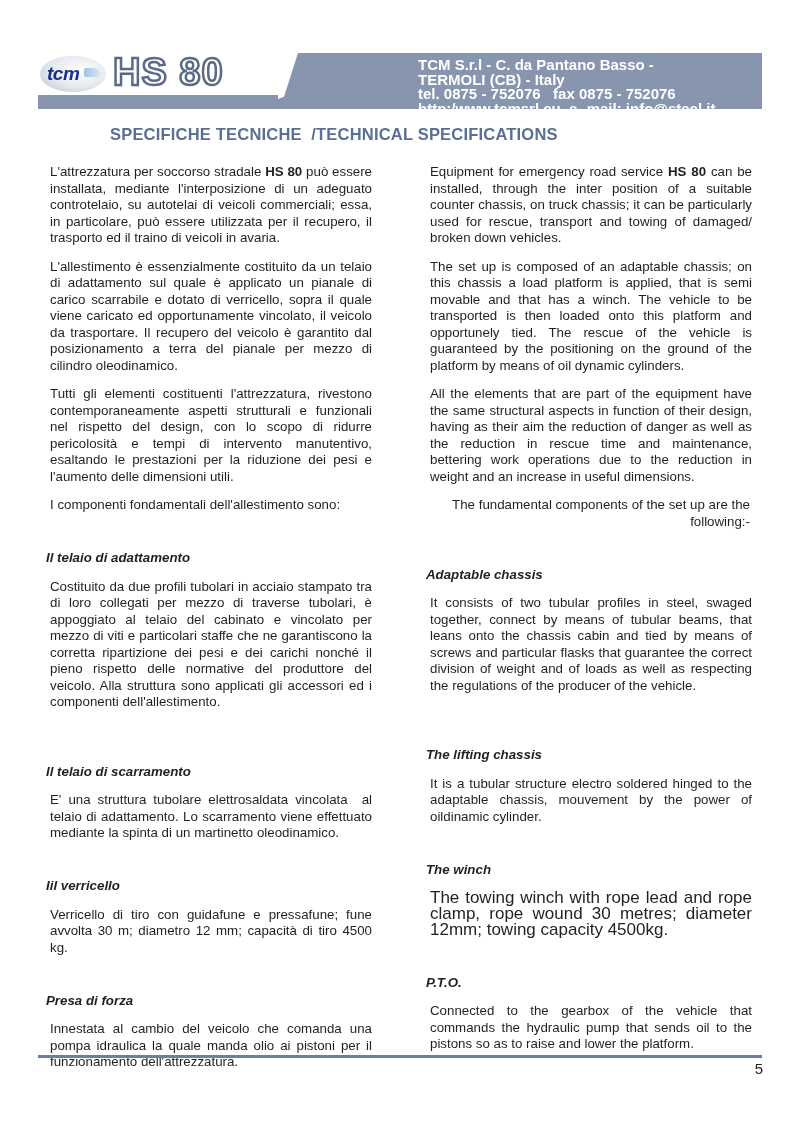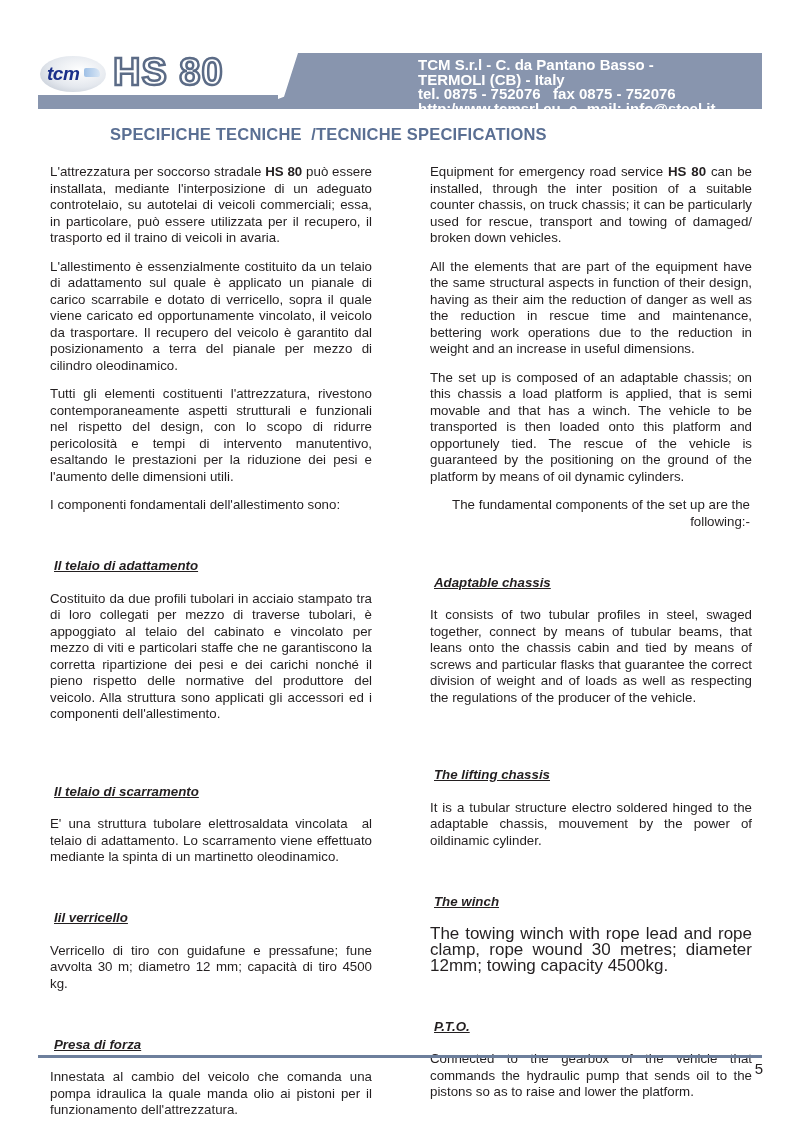--- a/index.html
+++ b/index.html
@@ -10,21 +10,21 @@
   .logo-tcm-mark { position:absolute; left:84px; top:68px; width:16px; height:9px; background:linear-gradient(90deg,#9fc0e6,#d8e6f5); border-radius:2px 6px 2px 2px; }
   .hs80 { position:absolute; left:113px; top:52px; font-family:"Liberation Sans", sans-serif; font-weight:bold; font-size:38px; color:#ffffff; -webkit-text-stroke:2.5px #5b6b86; letter-spacing:1px; line-height:40px; }
   .bar-left { position:absolute; left:38px; top:95px; width:240px; height:14px; background:#8895ae; }
   .contact-box { position:absolute; left:278px; top:53px; width:484px; height:56px; background:#8895ae; clip-path:polygon(20px 0, 100% 0, 100% 100%, 0 100%, 0 82%, 6px 78%); }
   .contact { position:absolute; left:418px; top:58px; color:#ffffff; font-weight:bold; font-size:15px; line-height:14.5px; }
   .page-title { position:absolute; left:110px; top:125px; font-weight:bold; font-size:16.5px; color:#5a6f93; letter-spacing:0.2px; white-space:nowrap; }
   .col { position:absolute; top:152px; width:346px; font-size:13.3px; line-height:16.5px; text-align:justify; }
   .col.left { left:38px; }
   .col.right { left:418px; }
   .col p { margin:12px; }
-  .col .h { font-weight:bold; font-style:italic; text-decoration:underline; margin:16px; }
+  .col .h { font-weight:bold; font-style:italic; margin:8px; }
   .gap { height:16.5px; }
   .gap2 { height:33px; }
   .small { font-size:17px; line-height:16px; }
   .footer-rule { position:absolute; left:38px; top:1055px; width:724px; height:3px; background:#6d7f9c; }
   .page-num { position:absolute; right:37px; top:1060px; font-size:15px; color:#231f20; }
 </style>
 </head>
 <body>
 
 <div class="header-band">
@@ -34,21 +34,21 @@
   <div class="hs80">HS 80</div>
   <div class="bar-left"></div>
   <div class="contact-box"></div>
   <div class="contact">
     <div>TCM S.r.l - C. da Pantano Basso - TERMOLI (CB) - Italy</div>
     <div style="white-space:pre">tel. 0875 - 752076   fax 0875 - 752076</div>
     <div style="white-space:pre">http:/www.tcmsrl.eu  e -mail: info@steel.it</div>
   </div>
 </div>
 
-<div class="page-title" style="white-space:pre">SPECIFICHE TECNICHE  /TECNICHE SPECIFICATIONS</div>
+<div class="page-title" style="white-space:pre">SPECIFICHE TECNICHE  /TECHNICAL SPECIFICATIONS</div>
 
 <div class="col left">
   <p><span>L'attrezzatura per soccorso stradale </span><b>HS 80</b><span> può essere installata, mediante l'interposizione di un adeguato controtelaio, su autotelai di veicoli commerciali; essa, in particolare, può essere utilizzata per il recupero, il trasporto ed il traino di veicoli in avaria.</span></p>
   <p>L'allestimento è essenzialmente costituito da un telaio di adattamento sul quale è applicato un pianale di carico scarrabile e dotato di verricello, sopra il quale viene caricato ed opportunamente vincolato, il veicolo da trasportare. Il recupero del veicolo è garantito dal posizionamento a terra del pianale per mezzo di cilindro oleodinamico.</p>
   <p>Tutti gli elementi costituenti l'attrezzatura, rivestono contemporaneamente aspetti strutturali e funzionali nel rispetto del design, con lo scopo di ridurre pericolosità e tempi di intervento manutentivo, esaltando le prestazioni per la riduzione dei pesi e l'aumento delle dimensioni utili.</p>
   <p>I componenti fondamentali dell'allestimento sono:</p>
   <div class="gap"></div>
   <p class="h">Il telaio di adattamento</p>
   <p>Costituito da due profili tubolari in acciaio stampato tra di loro collegati per mezzo di traverse tubolari, è appoggiato al telaio del cabinato e vincolato per mezzo di viti e particolari staffe che ne garantiscono la corretta ripartizione dei pesi e dei carichi nonché il pieno rispetto delle normative del produttore del veicolo. Alla struttura sono applicati gli accessori ed i componenti dell'allestimento.</p>
   <div class="gap2"></div>
@@ -57,22 +57,22 @@
   <div class="gap"></div>
   <p class="h">Iil verricello</p>
   <p>Verricello di tiro con guidafune e pressafune; fune avvolta 30 m; diametro 12 mm; capacità di tiro 4500 kg.</p>
   <div class="gap"></div>
   <p class="h">Presa di forza</p>
   <p>Innestata al cambio del veicolo che comanda una pompa idraulica la quale manda olio ai pistoni per il funzionamento dell'attrezzatura.</p>
 </div>
 
 <div class="col right">
   <p><span>Equipment for emergency road service </span><b>HS 80</b><span> can be installed, through the inter position of a suitable counter chassis, on truck chassis; it can be particularly used for rescue, transport and towing of damaged/ broken down vehicles.</span></p>
+  <p>The set up is composed of an adaptable chassis; on this chassis a load platform is applied, that is semi movable and that has a winch. The vehicle to be transported is then loaded onto this platform and opportunely tied. The rescue of the vehicle is guaranteed by the positioning on the ground of the platform by means of oil dynamic cylinders.</p>
   <p>All the elements that are part of the equipment have the same structural aspects in function of their design, having as their aim the reduction of danger as well as the reduction in rescue time and maintenance, bettering work operations due to the reduction in weight and an increase in useful dimensions.</p>
-  <p>The set up is composed of an adaptable chassis; on this chassis a load platform is applied, that is semi movable and that has a winch. The vehicle to be transported is then loaded onto this platform and opportunely tied. The rescue of the vehicle is guaranteed by the positioning on the ground of the platform by means of oil dynamic cylinders.</p>
   <p style="text-align:right;width:320px">The fundamental components of the set up are the following:-</p>
   <div class="gap"></div>
   <p class="h">Adaptable chassis</p>
   <p>It consists of two tubular profiles in steel, swaged together, connect by means of tubular beams, that leans onto the chassis cabin and tied by means of screws and particular flasks that guarantee the correct division of weight and of loads as well as respecting the regulations of the producer of the vehicle.</p>
   <div class="gap2"></div>
   <p class="h">The lifting chassis</p>
   <p>It is a tubular structure electro soldered hinged to the adaptable chassis, mouvement by the power of oildinamic cylinder.</p>
   <div class="gap"></div>
   <p class="h">The winch</p>
   <p class="small">The towing winch with rope lead and rope clamp, rope wound 30 metres; diameter 12mm; towing capacity 4500kg.</p>

